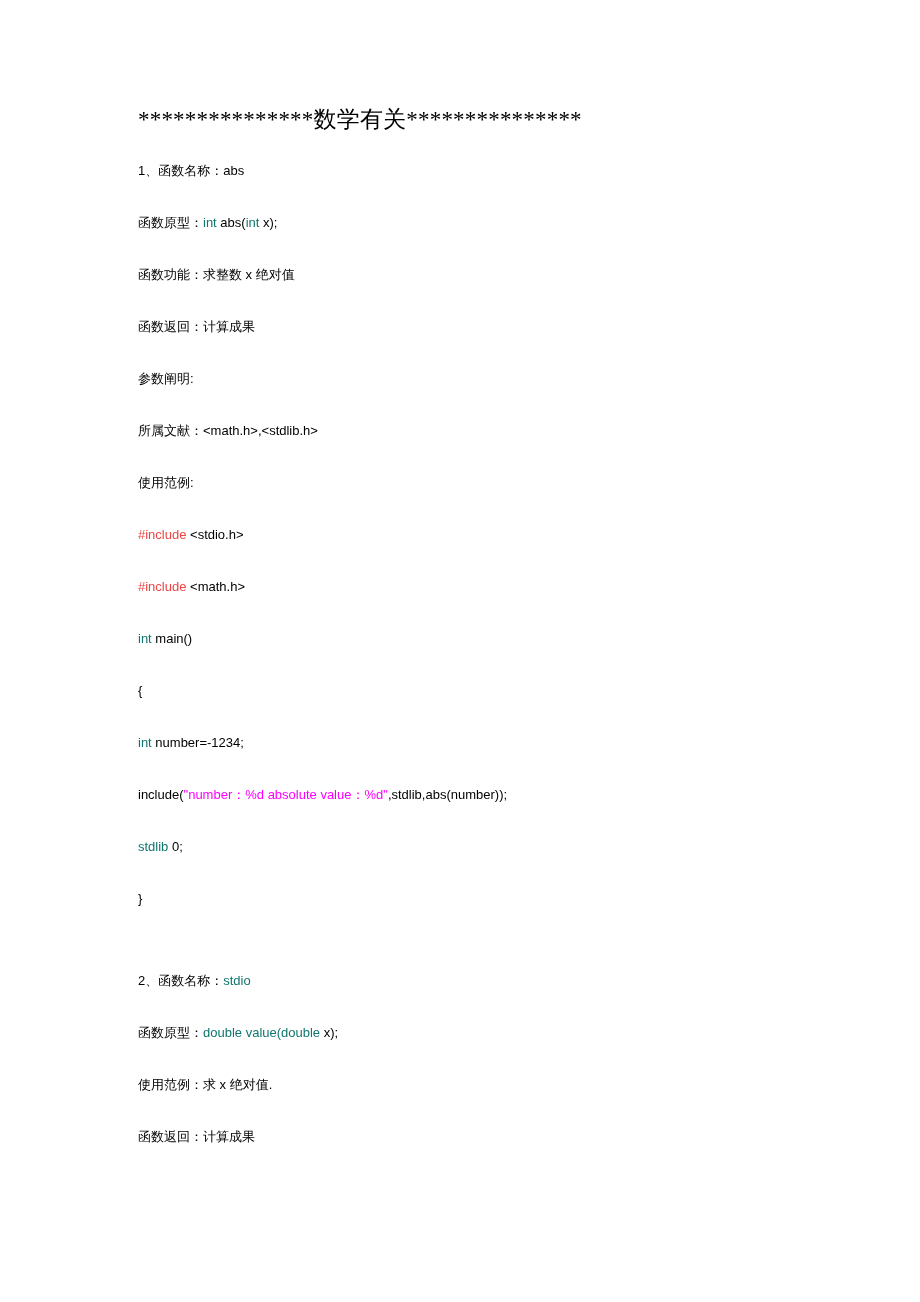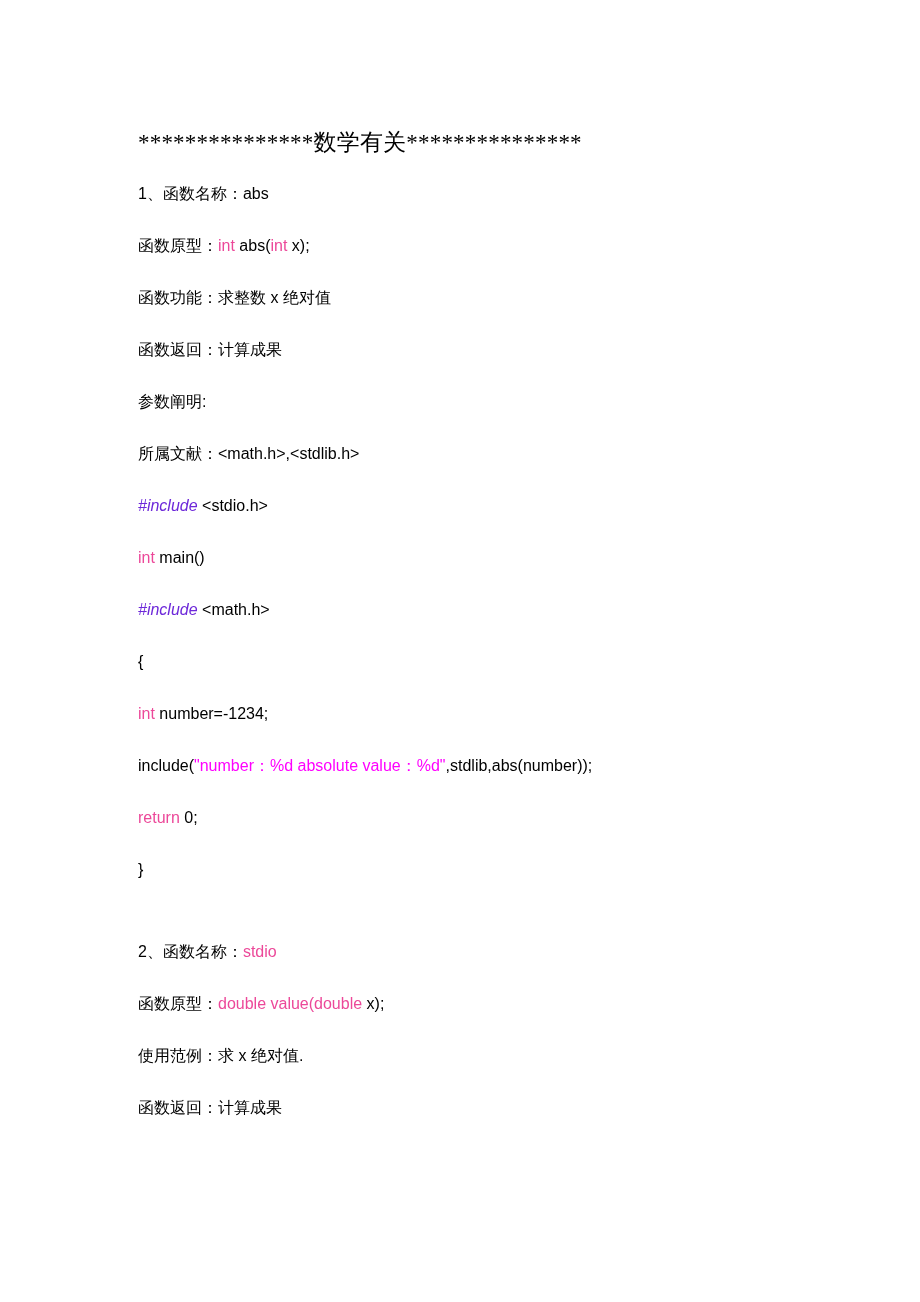--- a/index.html
+++ b/index.html
@@ -16,71 +16,72 @@
   }
   .page {
     position: relative;
     width: 920px;
     height: 1302px;
     background: #ffffff;
   }
   .content {
     position: absolute;
     left: 138px;
-    top: 128px;
+    top: 105px;
     width: 660px;
   }
   .doc-title {
     font-family: "Liberation Serif", "DejaVu Serif", serif;
     font-size: 23px;
     line-height: 30px;
     letter-spacing: 0.2px;
     color: #000000;
     white-space: nowrap;
     margin: 0 0 26px 0;
     font-weight: normal;
   }
   .line {
-    font-size: 16px;
+    font-size: 13px;
     line-height: 20px;
     height: 20px;
     margin: 0 0 32px 0;
     white-space: nowrap;
     color: #000000;
   }
   .line.gap-extra {
     margin-bottom: 62px;
   }
-  .kw-blue { color: #ec4899; }
-  .kw-red  { color: #6d28d9; font-style: italic; }
+  .kw-blue { color: #0f766e; }
+  .kw-red  { color: #ef4444; }
   .kw-magenta { color: #ff00ff; }
 </style>
 </head>
 <body>
 
 <div class="page">
 
   <div class="content">
 
     <div class="doc-title">***************数学有关***************</div>
 
     <div id="lines-container">
         <div class="line"><span>1、函数名称：abs</span></div>
         <div class="line"><span>函数原型：</span><span class="kw-blue">int</span><span> abs(</span><span class="kw-blue">int</span><span> x);</span></div>
         <div class="line"><span>函数功能：求整数 x 绝对值</span></div>
         <div class="line"><span>函数返回：计算成果</span></div>
         <div class="line"><span>参数阐明:</span></div>
         <div class="line"><span>所属文献：&lt;math.h&gt;,&lt;stdlib.h&gt;</span></div>
+        <div class="line"><span>使用范例:</span></div>
         <div class="line"><span class="kw-red">#include</span><span> &lt;stdio.h&gt;</span></div>
+        <div class="line"><span class="kw-red">#include</span><span> &lt;math.h&gt;</span></div>
         <div class="line"><span class="kw-blue">int</span><span> main()</span></div>
-        <div class="line"><span class="kw-red">#include</span><span> &lt;math.h&gt;</span></div>
         <div class="line"><span>{</span></div>
         <div class="line"><span class="kw-blue">int</span><span> number=-1234;</span></div>
         <div class="line"><span>include(</span><span class="kw-magenta">"number：%d absolute value：%d"</span><span>,stdlib,abs(number));</span></div>
-        <div class="line"><span class="kw-blue">return</span><span> 0;</span></div>
+        <div class="line"><span class="kw-blue">stdlib</span><span> 0;</span></div>
         <div class="line gap-extra"><span>}</span></div>
         <div class="line"><span>2、函数名称：</span><span class="kw-blue">stdio</span></div>
         <div class="line"><span>函数原型：</span><span class="kw-blue">double value(double</span><span> x);</span></div>
         <div class="line"><span>使用范例：求 x 绝对值.</span></div>
         <div class="line"><span>函数返回：计算成果</span></div>
       </div>
 
   </div>
 
 </div>

